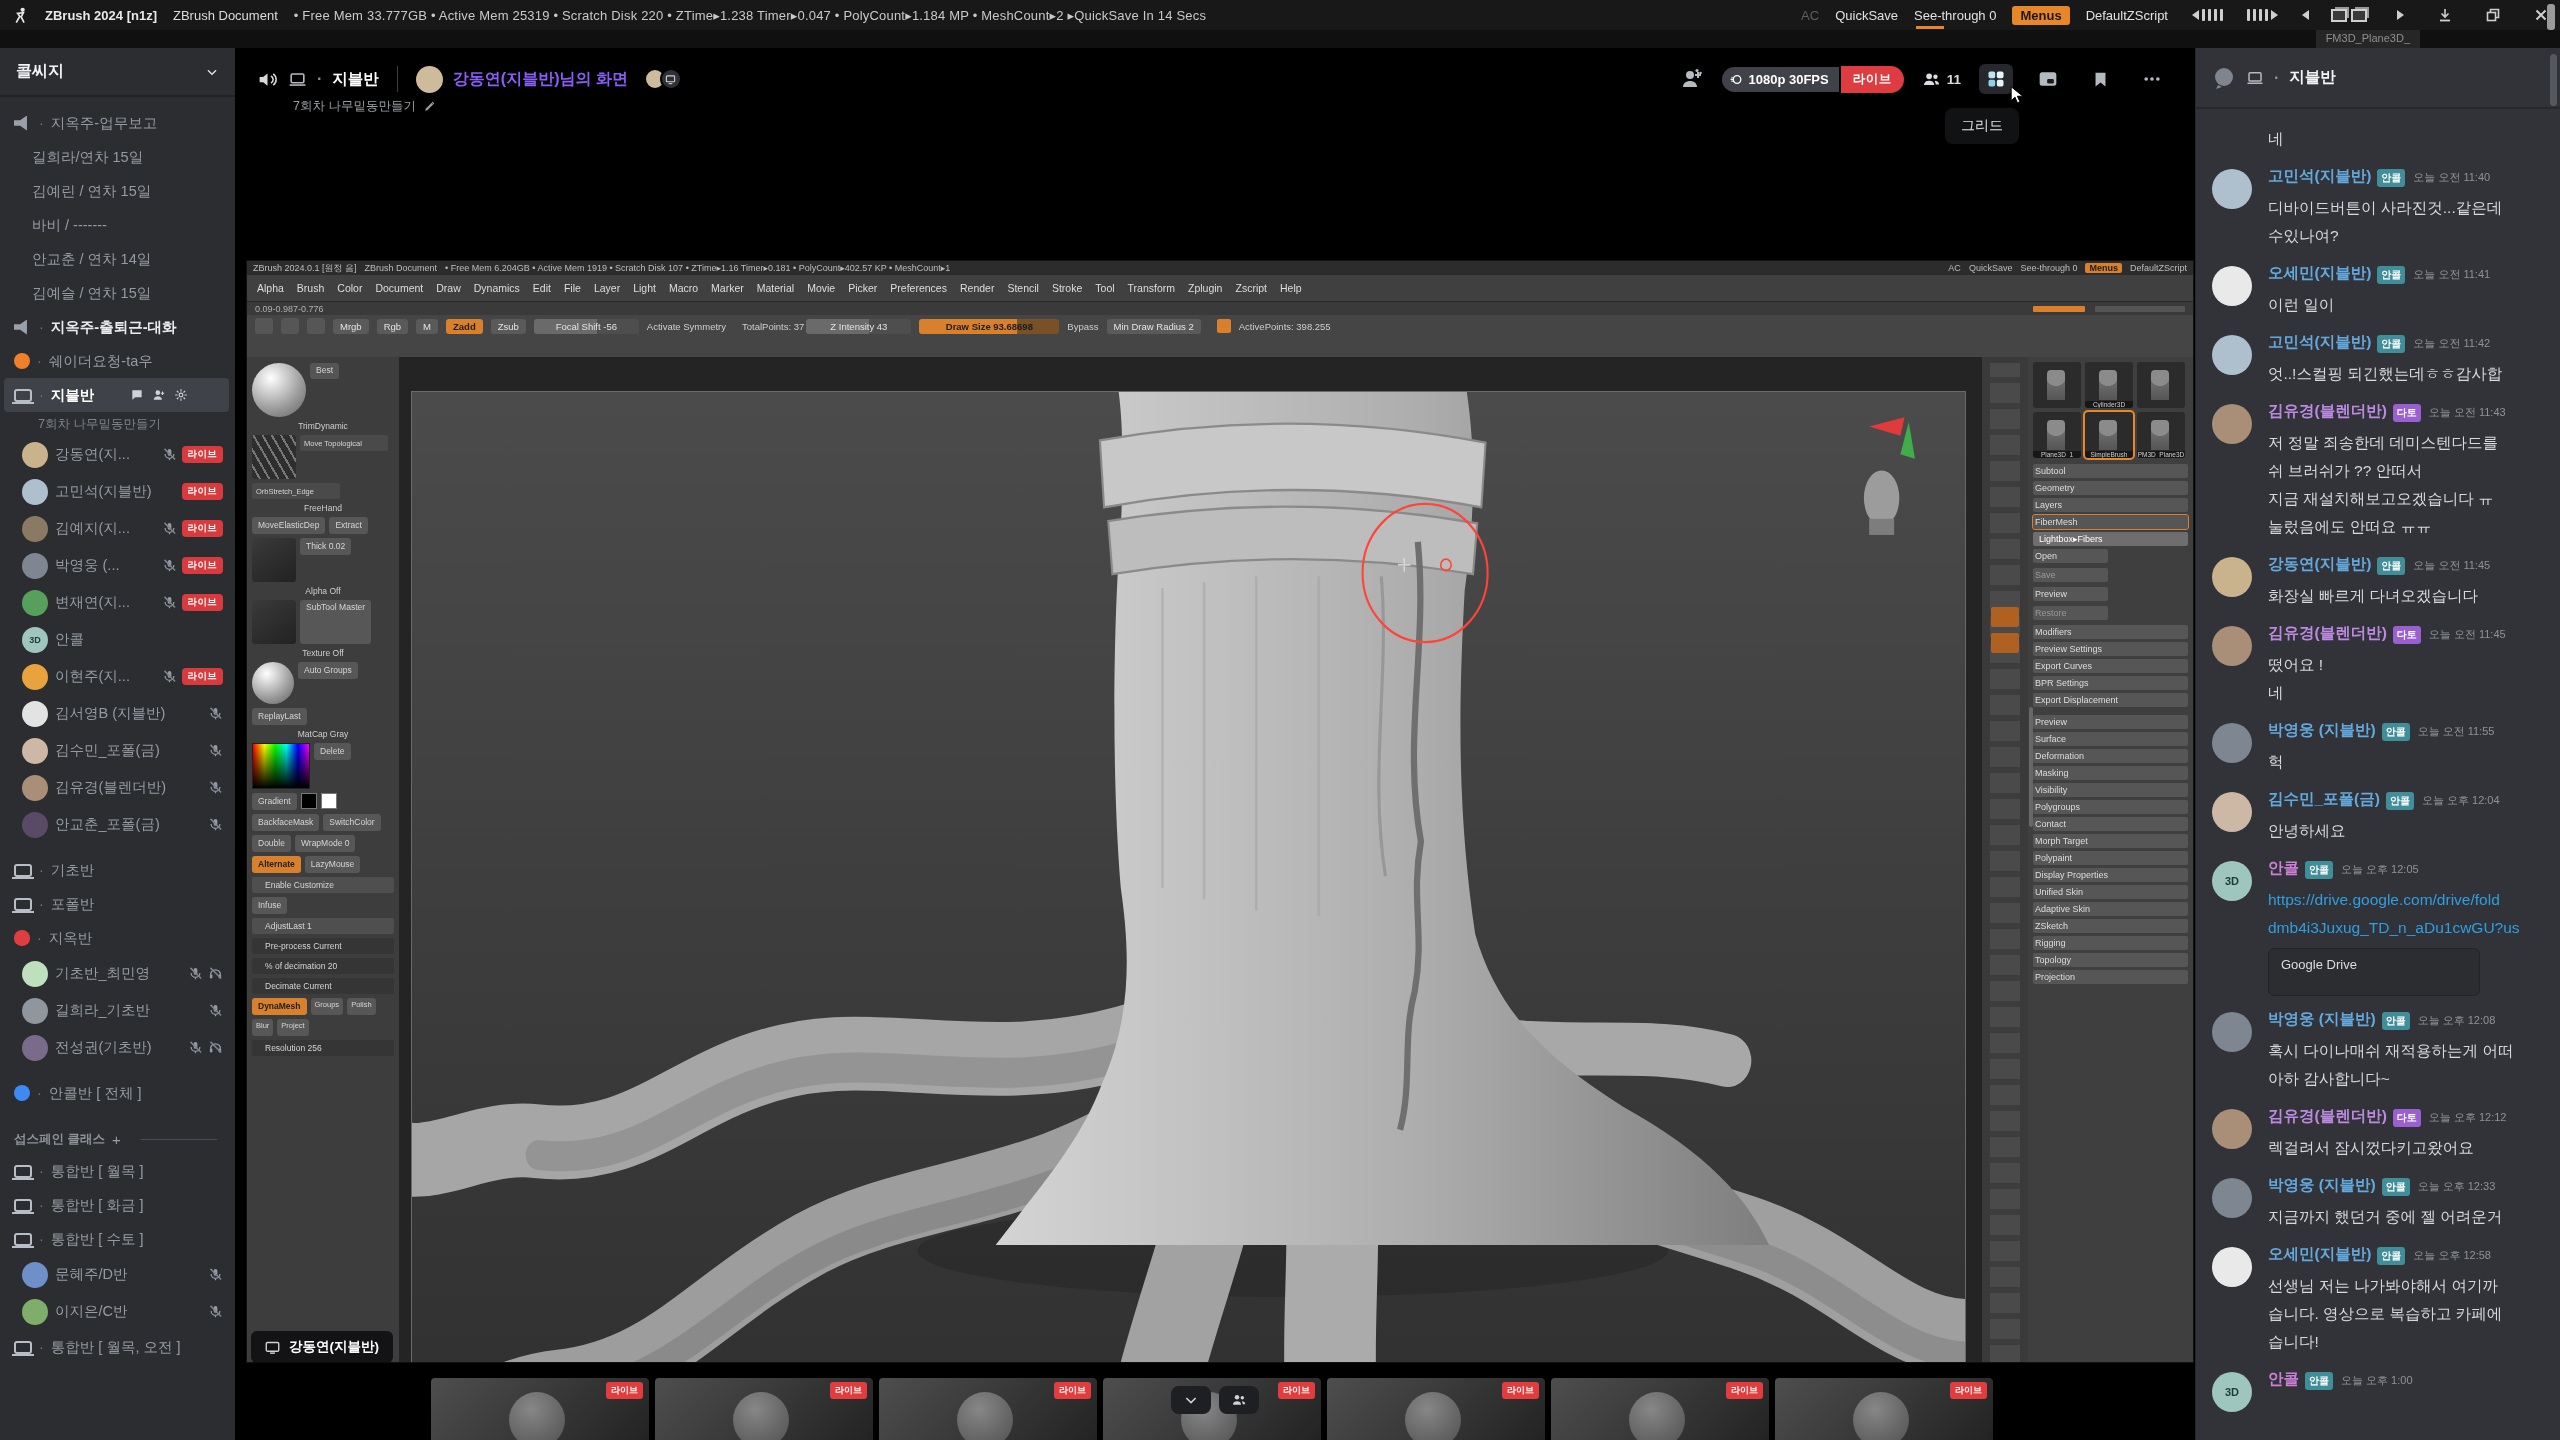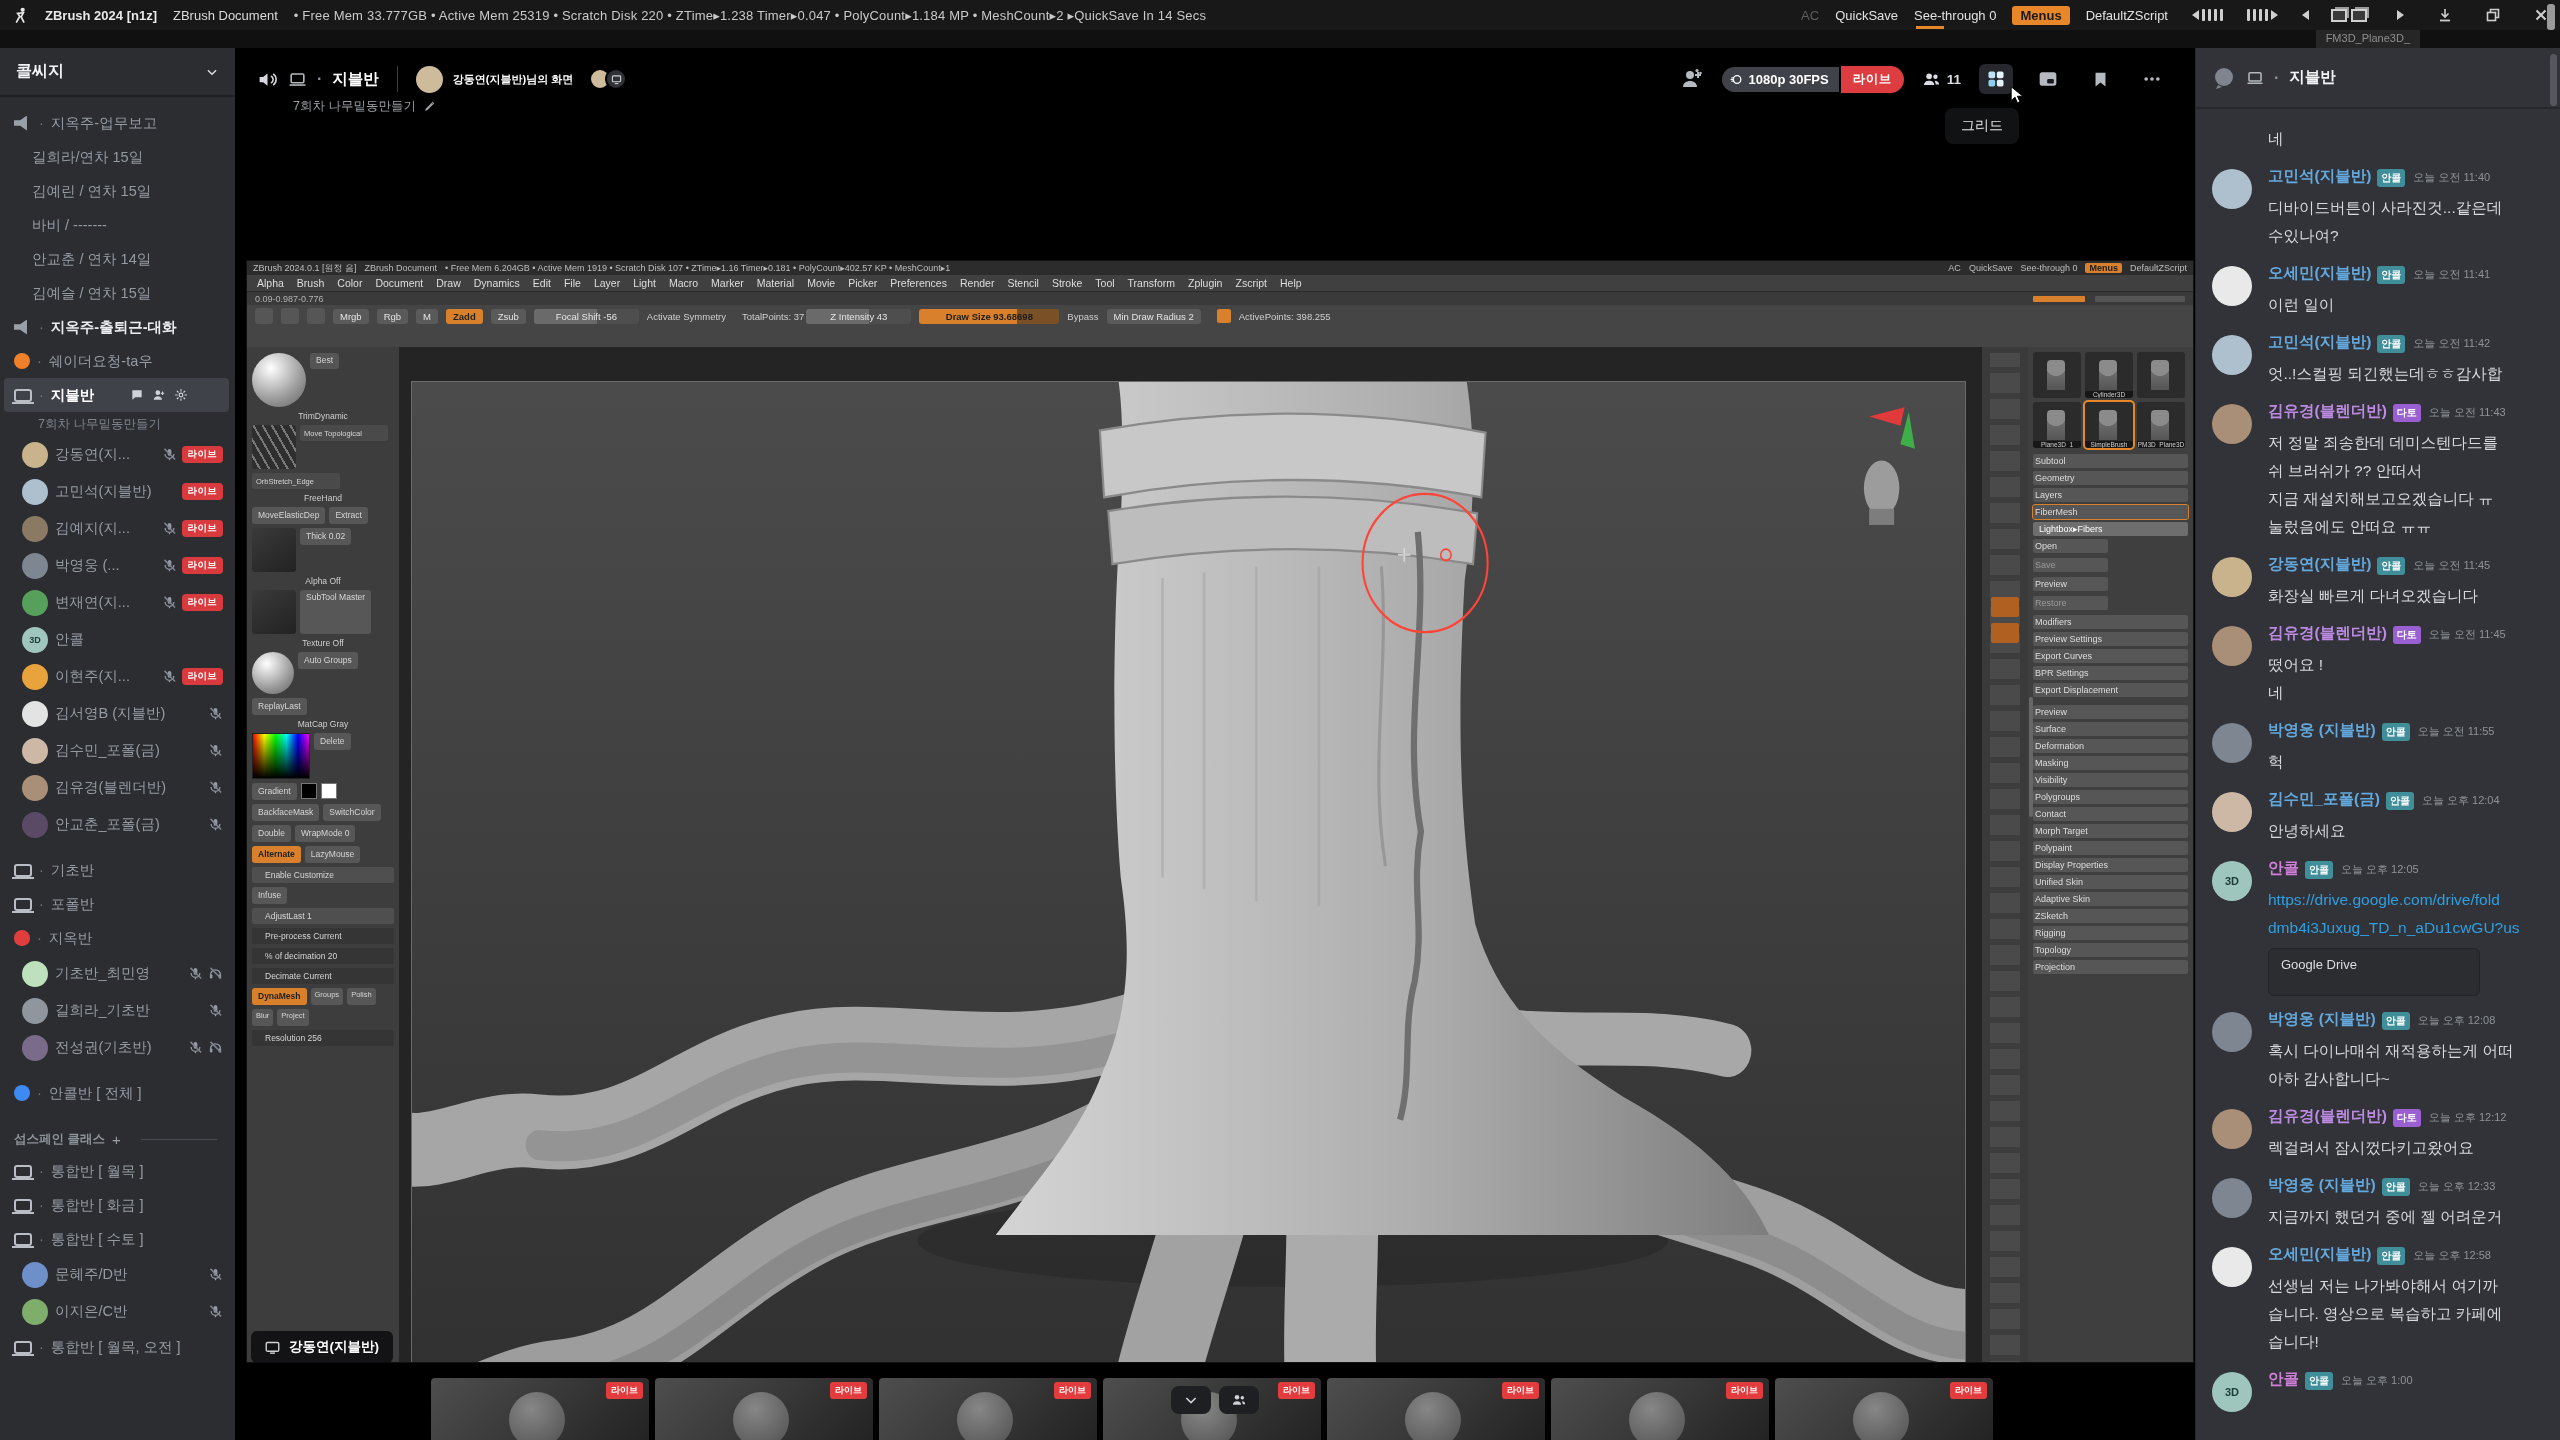--- a/index.html
+++ b/index.html
@@ -77,21 +77,21 @@
   .tailicons svg { width:14px; height:14px; }
 
   
   .stream { flex:1; background:#000; position:relative; overflow:hidden; }
   .st-head { height:112px; padding:16px 26px 0 22px; }
   .st-row1 { display:flex; align-items:center; gap:10px; }
   .st-chan { color:#fff; font-size:15.5px; font-weight:700; }
   .st-bullet { color:#8d9299; font-weight:700; }
   .st-div { width:1px; height:26px; background:#3a3d42; margin:0 8px; }
   .st-avatar { width:27px; height:27px; border-radius:50%; background:#cdbb9b; }
-  .st-title { color:#ffffff; font-size:11px; font-weight:600; }
+  .st-title { color:#8b5cf6; font-size:16px; font-weight:600; }
   .st-minicircles { display:flex; margin-left:6px; }
   .st-minicircles .c1 { width:22px; height:22px; border-radius:50%; background:#cdbb9b; border:2px solid #000; }
   .st-minicircles .c2 { width:22px; height:22px; border-radius:50%; background:#2f3136; border:2px solid #000;
     margin-left:-6px; display:flex; align-items:center; justify-content:center; }
   .st-row2 { margin:4px 0 0 36px; display:flex; align-items:center; gap:7px;
     color:#9aa0a4; font-size:12.5px; }
   .st-right { margin-left:auto; display:flex; align-items:center; gap:18px; }
   .pillgroup { display:flex; align-items:center; }
   .qpill { background:#3f4248; color:#fff; font-weight:700; font-size:13px;
     padding:5px 10px 5px 8px; border-radius:14px 0 0 14px; display:flex; gap:6px; align-items:center; }
@@ -104,21 +104,21 @@
     font-size:14px; padding:9px 16px; border-radius:8px; box-shadow:0 4px 12px rgba(0,0,0,.5); }
   .cursor-svg { position:absolute; right:168px; top:36px; width:20px; height:22px; z-index:9; }
 
   
   .zwin { position:absolute; left:12px; top:213px; width:1946px; height:1101px;
     background:#3a3a3a; color:#d8d8d8; overflow:hidden; box-shadow:0 0 0 1px #111; }
   .z-title { height:14px; background:#2c2c2c; display:flex; align-items:center; gap:8px;
     padding:0 6px; font-size:9px; color:#bdbdbd; white-space:nowrap; overflow:hidden; }
   .z-title .zt-right { margin-left:auto; display:flex; gap:8px; align-items:center; }
   .z-menus-chip { background:#d8802b; color:#1c1c1c; padding:0 4px; border-radius:2px; font-weight:700; }
-  .z-menu { height:17px; background:#404040; border-bottom:1px solid #2a2a2a; display:flex;
+  .z-menu { height:27px; background:#404040; border-bottom:1px solid #2a2a2a; display:flex;
     align-items:center; gap:13px; padding:0 10px; font-size:10.5px; color:#dedede; overflow:hidden; }
   .z-info { height:13px; display:flex; align-items:center; padding:0 8px; font-size:9px;
     color:#b0b0b0; gap:10px; }
   .z-info .orangebit { margin-left:auto; width:52px; height:6px; background:#d8802b; border-radius:1px; }
   .z-info .graybit { width:90px; height:6px; background:#555; border-radius:1px; }
   .z-tools { height:42px; background:#454545; padding:2px 8px; display:flex; flex-direction:row; gap:2px; }
   .z-trow { display:flex; align-items:center; gap:8px; font-size:9.5px; height:18px; }
   .z-ico { width:18px; height:16px; background:#565656; border-radius:3px; }
   .z-chip { background:#5a5a5a; padding:2px 7px; border-radius:3px; color:#e4e4e4; }
   .z-chip.orange { background:#d8802b; color:#222; font-weight:700; }

